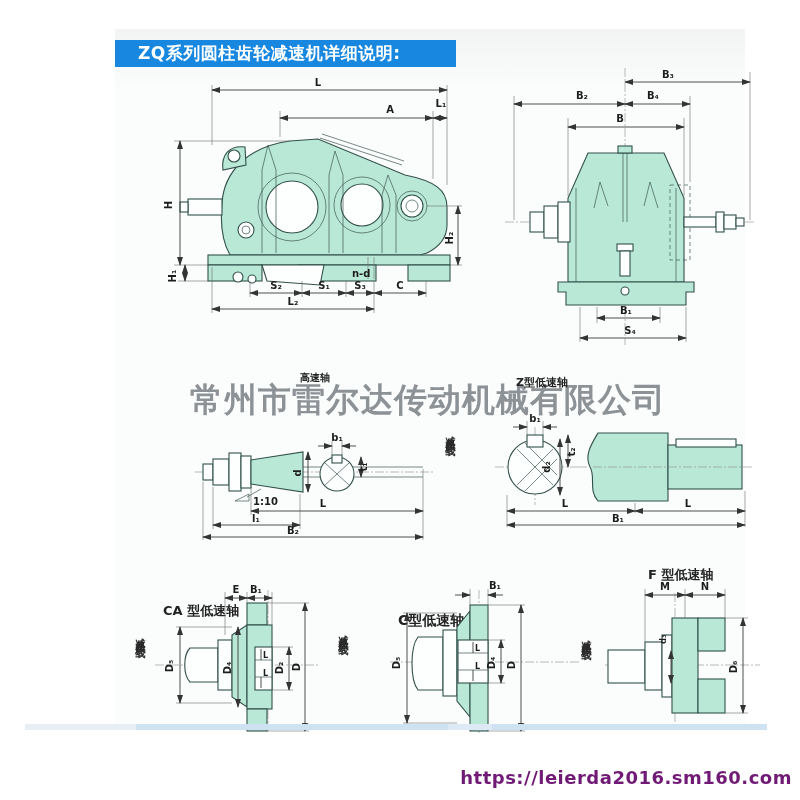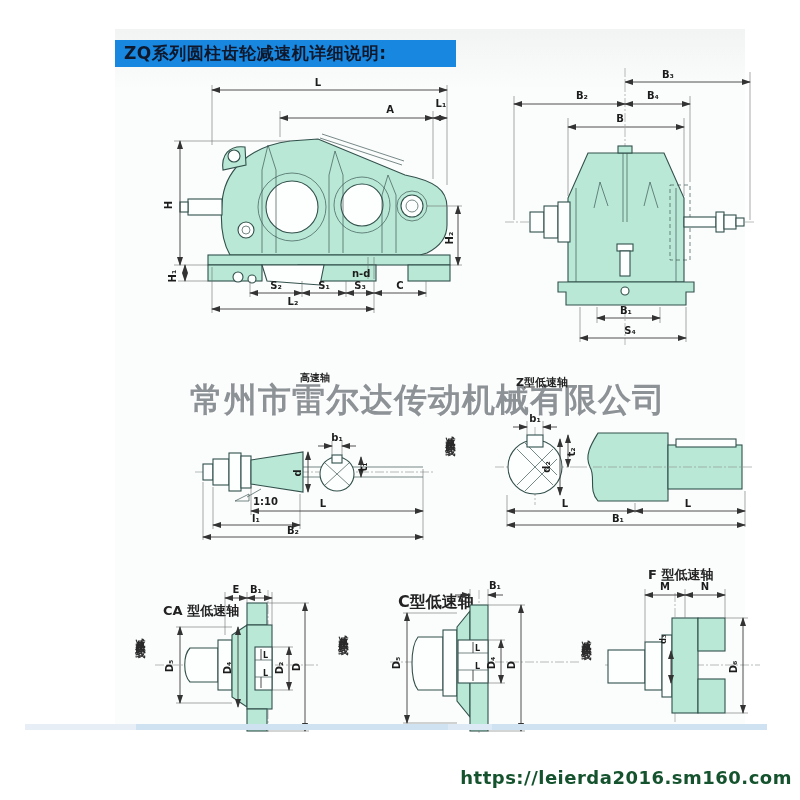--- a/index.html
+++ b/index.html
@@ -1,22 +1,22 @@
 <!DOCTYPE html>
 <html><head>
 <meta charset="utf-8">
 <style>
   html,body{margin:0;padding:0;background:#fff;}
   #stage{position:relative;width:800px;height:800px;background:#ffffff;overflow:hidden;
          font-family:"DejaVu Sans",sans-serif;}
   #panel{position:absolute;left:115px;top:29px;width:630px;height:697px;
          background:linear-gradient(#f2f4f4,#fbfcfc 60px);}
   #title-banner{position:absolute;left:115px;top:40px;width:341px;height:27px;
-         display:flex;align-items:center;padding-left:9px;box-sizing:border-box;
-         color:#0f172a;font-size:17px;font-weight:bold;letter-spacing:0.5px;}
+         display:flex;align-items:center;padding-left:23px;box-sizing:border-box;
+         color:#ffffff;font-size:17px;font-weight:bold;letter-spacing:0.5px;}
   .drawing{position:absolute;}
   .dim-label{font:bold 10px "DejaVu Sans",sans-serif;fill:#1c1c1c;}
   .dim-label.sm{font-size:8px;}
   .dim{stroke:#3c3c3c;stroke-width:0.9;fill:none;}
   .ext{stroke:#6b6f6f;stroke-width:0.6;fill:none;}
   .cl{stroke:#8a8e8e;stroke-width:0.6;fill:none;stroke-dasharray:9 2 2 2;}
   .body{stroke:#32504b;stroke-width:1.1;}
   .detail{stroke:#3d5854;stroke-width:0.7;fill:none;}
   .white{fill:#fdfefe;}
   .zh-label{position:absolute;color:#222;font-weight:bold;white-space:nowrap;
@@ -304,21 +304,21 @@
     <line class="ext" x1="122" y1="110" x2="143" y2="110"></line>
     <line class="dim" x1="139" y1="67" x2="139" y2="110" marker-start="url(#as)" marker-end="url(#ae)"></line>
     <text class="dim-label" x="133" y="88" text-anchor="middle" transform="rotate(-90 133 88)">D₂</text>
     <line class="ext" x1="117" y1="23" x2="159" y2="23"></line>
     <line class="ext" x1="117" y1="151" x2="159" y2="151"></line>
     <line class="dim" x1="155" y1="23" x2="155" y2="151" marker-start="url(#as)" marker-end="url(#ae)"></line>
     <text class="dim-label" x="150" y="87" text-anchor="middle" transform="rotate(-90 150 87)">D</text>
   </svg>
 
   <div class="centerline-label" style="left:336px;top:627px;height:88px">减速机中心线</div>
-  <div class="zh-label" style="left:398px;top:592px;font-size:16px">C型低速轴</div>
+  <div class="zh-label" style="left:398px;top:612px;font-size:14px">C型低速轴</div>
   <svg class="drawing" style="left:385px;top:575px" width="200" height="160" viewBox="0 0 200 160">
     <line class="cl" x1="5" y1="87" x2="195" y2="87"></line>
     <line class="cl" x1="94" y1="15" x2="94" y2="158"></line>
     <path class="body white" d="M33,62 L58,62 L58,115 L33,115 C25,105 25,72 33,62 Z"></path>
     <rect class="body white" x="58" y="55" width="14" height="66"></rect>
     <path class="body" fill="#b9e8d6" d="M72,52 L85,36 L85,142 L72,126 Z"></path>
     <rect class="body" fill="#b9e8d6" x="85" y="30" width="18" height="126"></rect>
     <rect class="body white" x="73" y="65" width="30" height="43"></rect>
     <line class="detail" x1="73" y1="78" x2="103" y2="78"></line>
     <line class="detail" x1="73" y1="95" x2="103" y2="95"></line>
@@ -371,14 +371,14 @@
     <text class="dim-label sm" x="66" y="84" text-anchor="middle" transform="rotate(-90 66 84)">d₃</text>
 
     <line class="ext" x1="125" y1="63" x2="148" y2="63"></line>
     <line class="ext" x1="125" y1="158" x2="148" y2="158"></line>
     <line class="dim" x1="143" y1="63" x2="143" y2="158" marker-start="url(#as)" marker-end="url(#ae)"></line>
     <text class="dim-label" x="137" y="112" text-anchor="middle" transform="rotate(-90 137 112)">D₆</text>
   </svg>
 
   <div id="divider-strip"></div>
 
-  <a id="site-url" href="#" style="color: #14532d;">https://leierda2016.sm160.com</a>
+  <a id="site-url" href="#" style="color: #701a75;">https://leierda2016.sm160.com</a>
 </div>
 
 </body></html>

